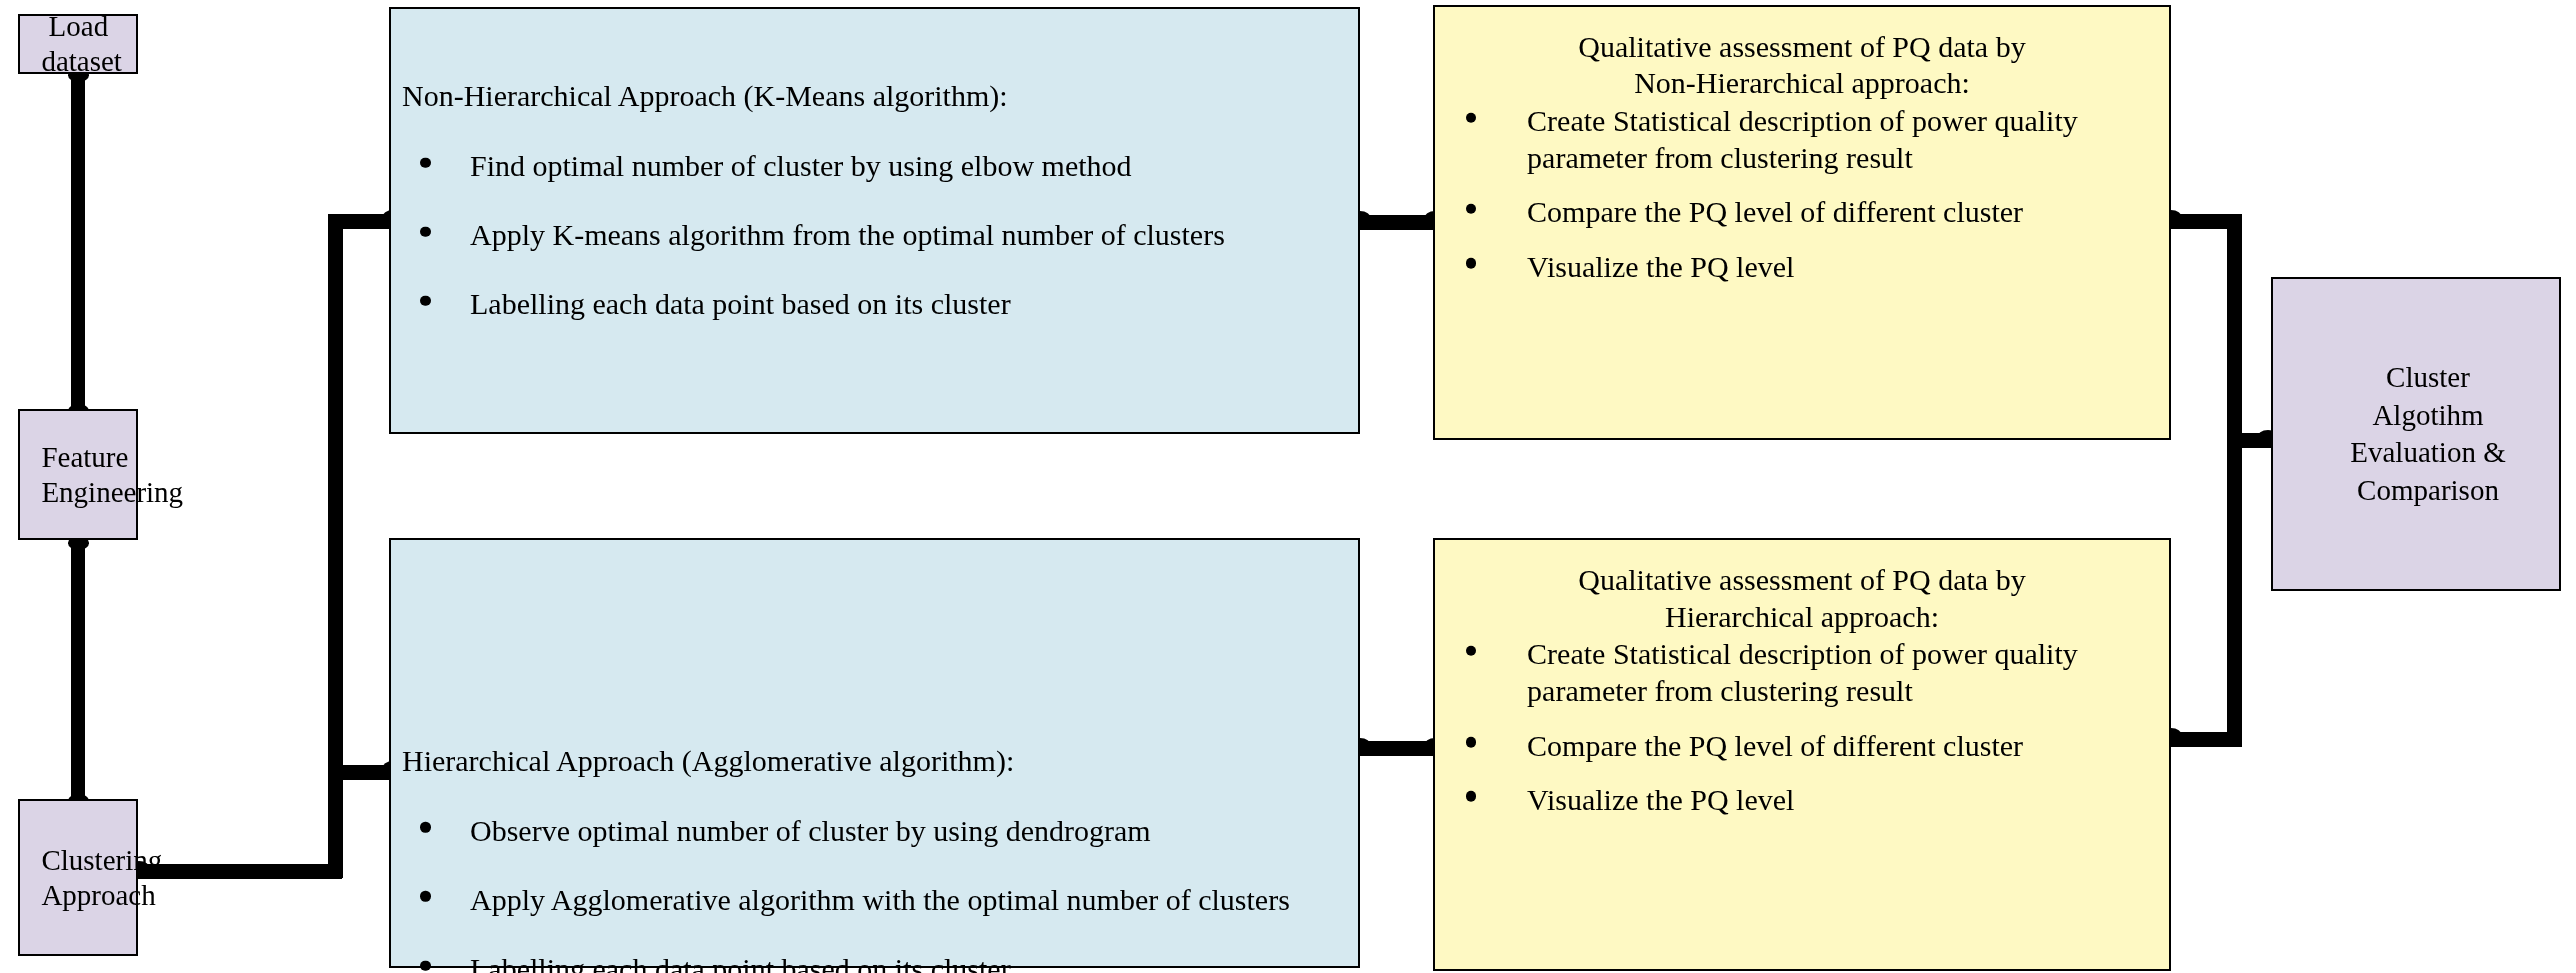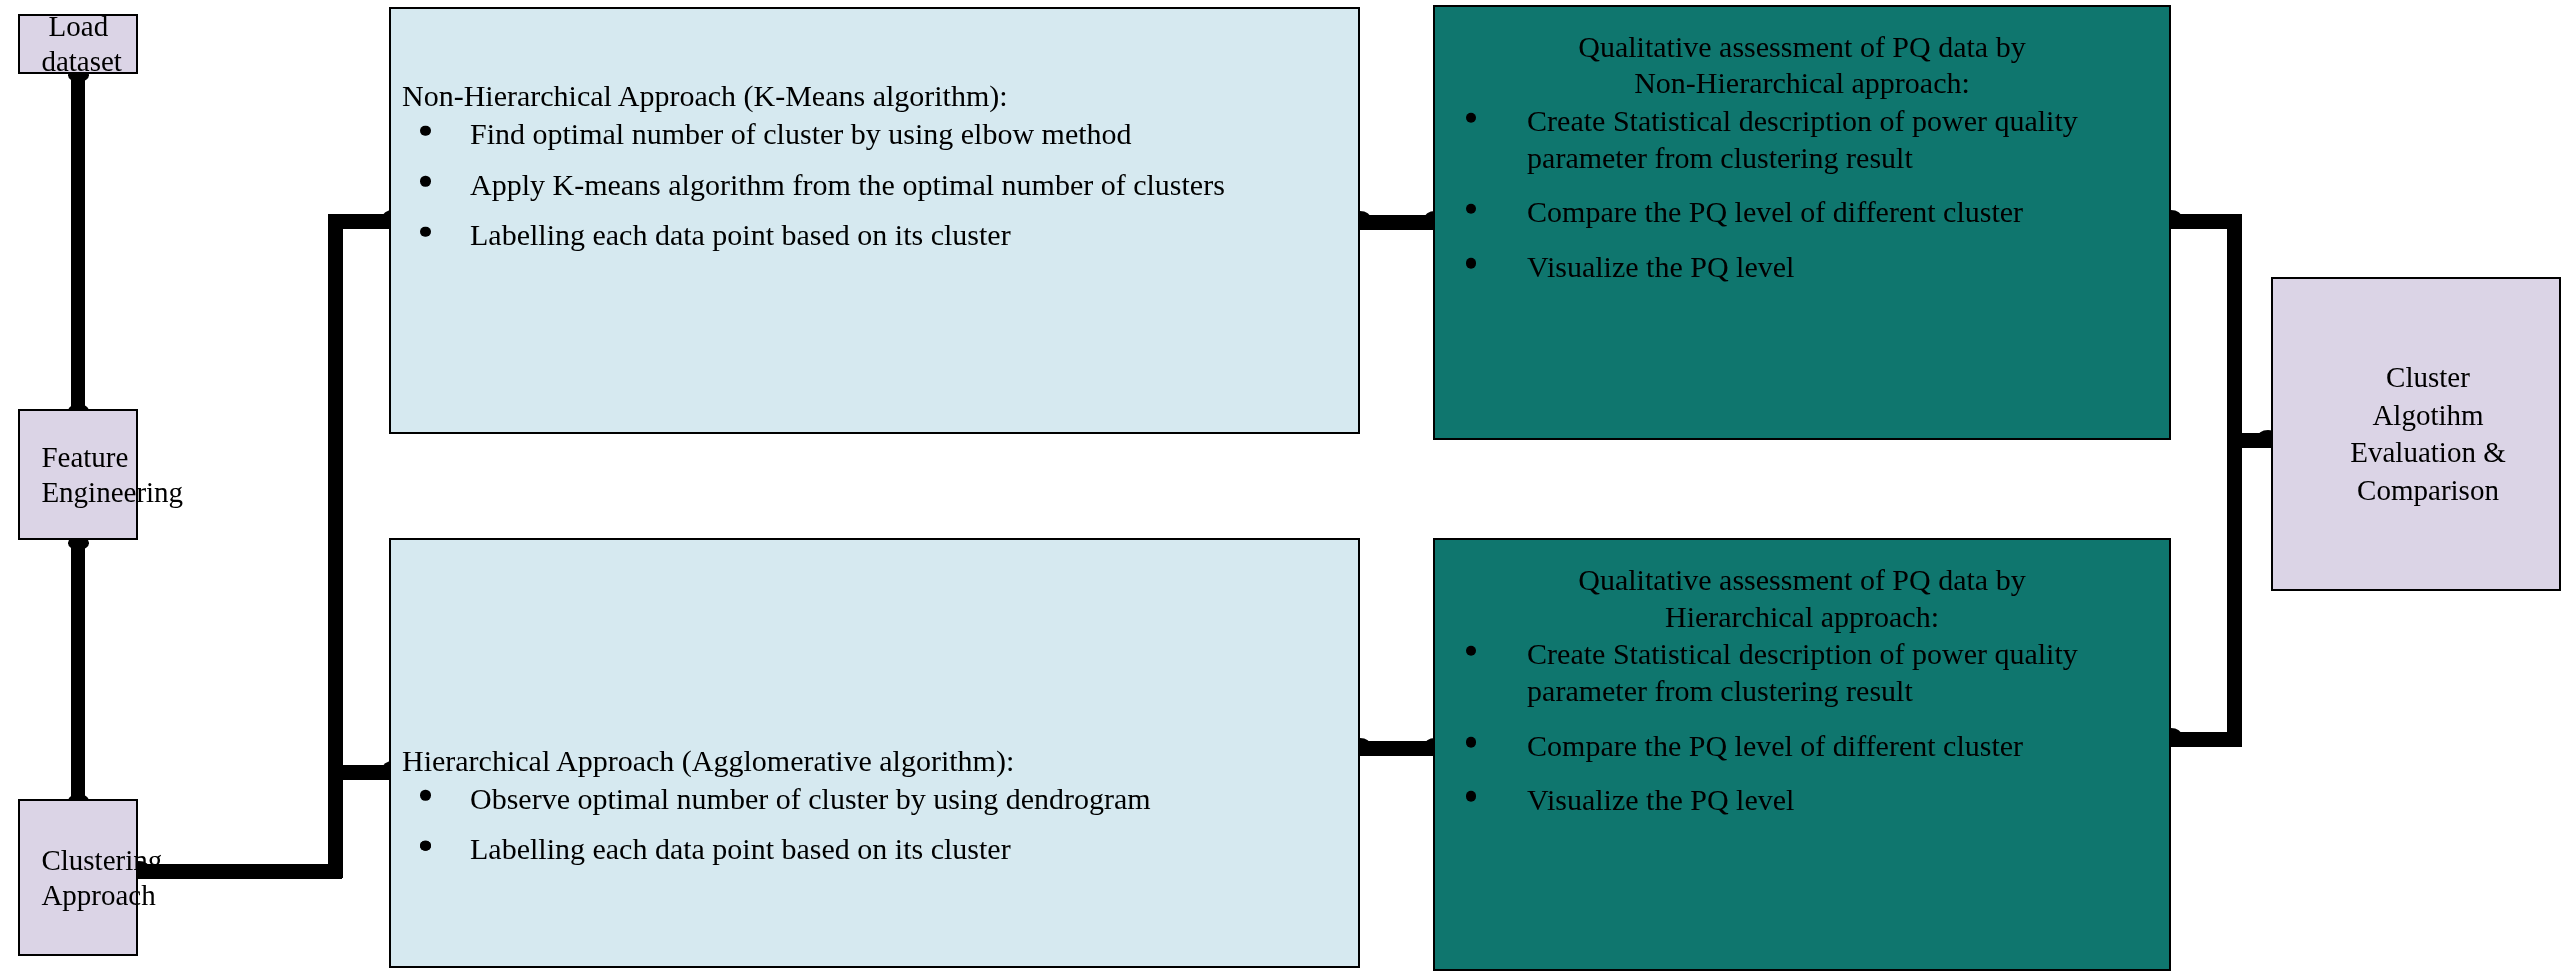--- a/index.html
+++ b/index.html
@@ -11,21 +11,21 @@
     font-family:"Liberation Serif","DejaVu Serif",serif;
   }
   .box{
     position:absolute;
     box-sizing:border-box;
     border:2.5px solid #000000;
     color:#000000;
   }
   .purple{background:#dbd4e6;}
   .blue{background:#d6e9f0;}
-  .orange{background:#0f766e;}
+  .orange{background:#fef9c3;}
 
   .purple .label{
     position:absolute;left:0;right:0;top:50%;
     transform:translateY(-50%);
     text-align:center;
     font-size:29px;
     line-height:1.22;
     padding:0 21px;
   }
   .purple.tall .label{font-size:29px;line-height:1.30;margin-left:24px;}
@@ -56,21 +56,21 @@
     border-radius:50%;
     transform:translateY(-50%);
   }
   .blue .inner{position:absolute;left:11px;right:8.6px;top:69px;}
   .blue.b2 .inner{top:203px;}
   .orange .inner{position:absolute;left:6.1px;right:6.1px;top:22px;}
   .orange.o2 .inner{top:22px;}
   .orange ul.bullets li{padding-left:86px;}
   .orange ul.bullets li .dot{left:24.6px;}
   .orange ul.bullets li{margin-bottom:17px;}
-  .blue ul.bullets li{margin-bottom:13.5px;}
+  .blue ul.bullets li{margin-bottom:13.5px;margin-top:32px;}
 
   .conn{position:absolute;background:#000000;}
   .cap{position:absolute;background:#000000;border-radius:50%;}
 </style>
 </head>
 <body>
 
 <div id="stage">
 
   <div class="conn" style="left:71px;top:72px;width:13.5px;height:339px;"></div>
@@ -155,20 +155,21 @@
   <div class="box blue b2" style="left:389px;top:538px;width:971px;height:430px;">
     <div class="inner">
       <div class="hdr left">Hierarchical Approach (Agglomerative algorithm):</div>
       <ul class="bullets">
         <li>
           <span class="dot"></span>
           <span>Observe optimal number of cluster by using dendrogram</span>
         </li>
         <li>
           <span class="dot"></span>
+          <span>Apply Agglomerative algorithm with the optimal number of clusters</span>
         </li>
         <li>
           <span class="dot"></span>
           <span>Labelling each data point based on its cluster</span>
         </li>
       </ul>
     </div>
   </div>
 
   <div class="box orange o1" style="left:1433px;top:4.9px;width:738px;height:435px;">

